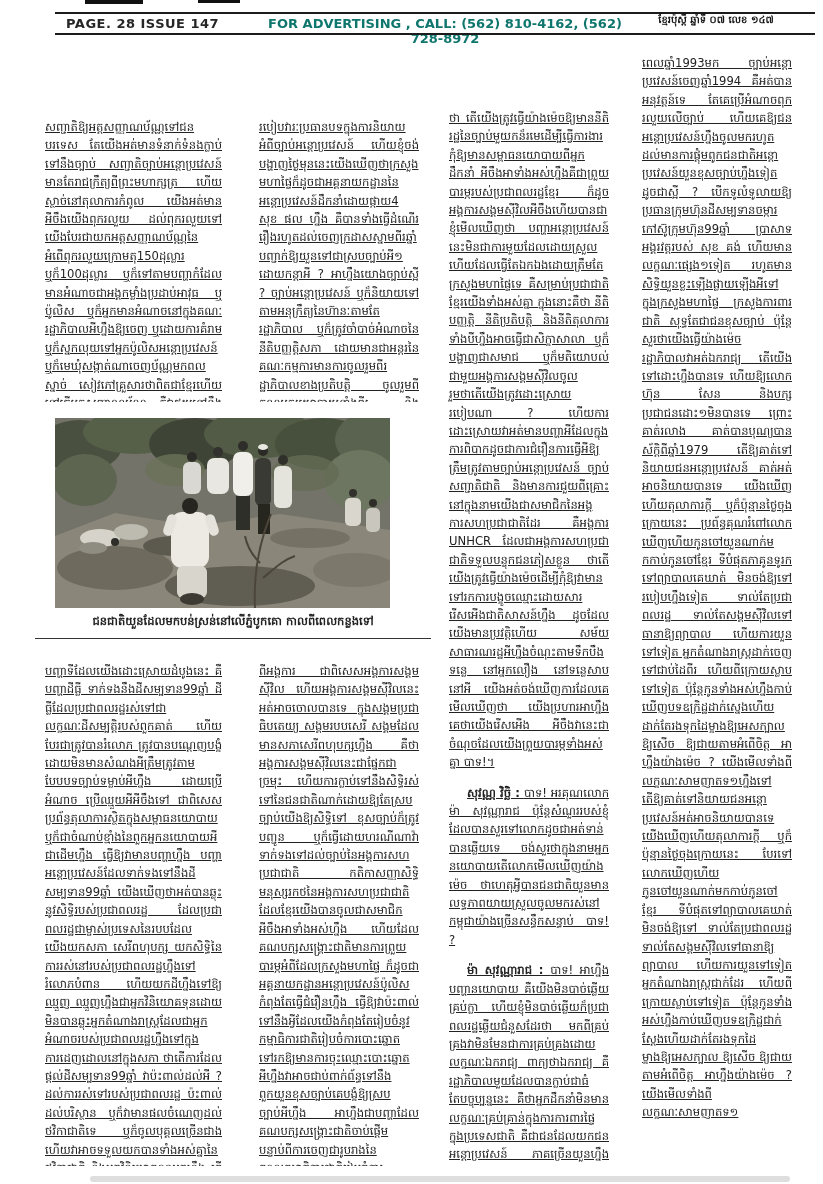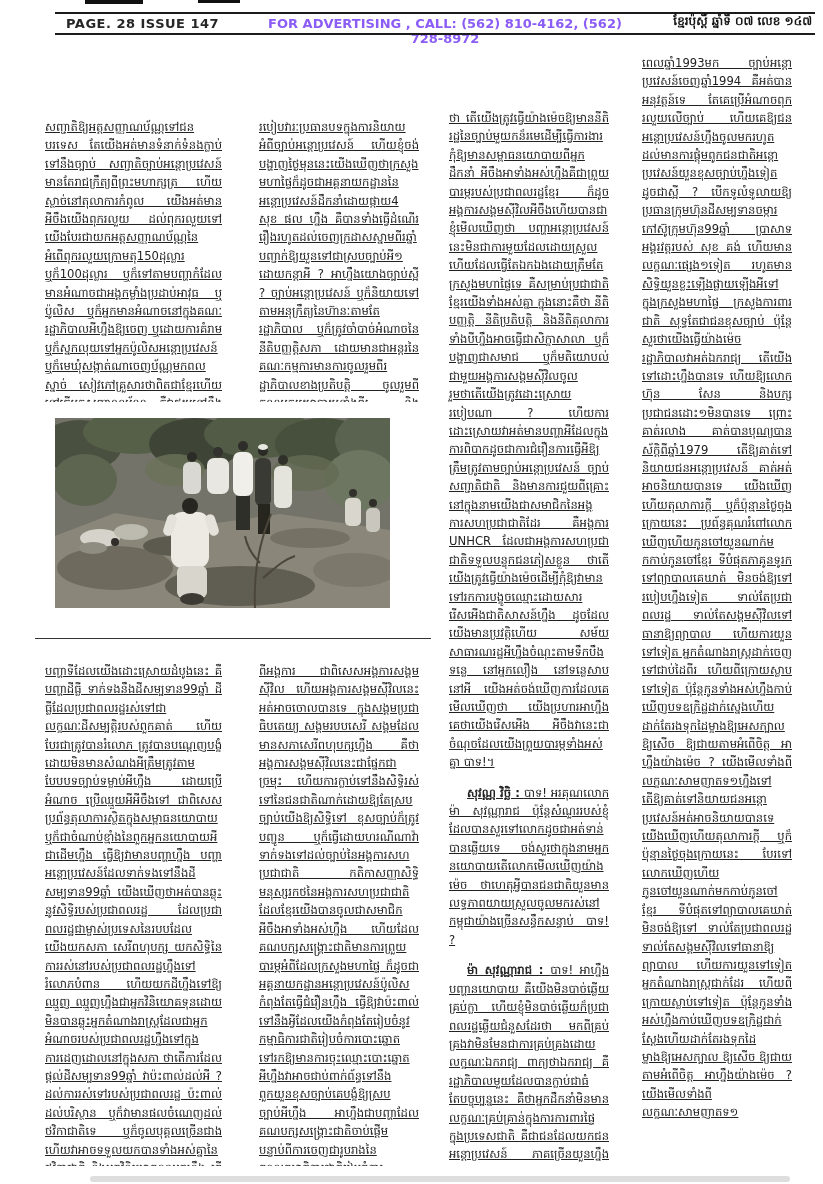--- a/index.html
+++ b/index.html
@@ -5,22 +5,22 @@
   * { margin:0; padding:0; box-sizing:border-box; }
   html,body { background:#e9e9e9; }
   .page {
     position:relative; width:823px; height:1184px; margin:0 auto;
     background:#ffffff; overflow:hidden; color:#1c1c1c;
     font-family:"DejaVu Sans", sans-serif;
   }
   .abs { position:absolute; }
   .rule { background:#1c1c1c; height:2px; }
   .hdr-left   { font-size:13px; font-weight:bold; letter-spacing:.5px; color:#262626; }
-  .hdr-center { font-size:13px; font-weight:bold; color:#8b5cf6; }
-  .hdr-right  { font-size:12px; font-weight:bold; text-align:right; color:#161616; }
+  .hdr-center { font-size:13px; font-weight:bold; color:#0f766e; }
+  .hdr-right  { font-size:10px; font-weight:bold; text-align:center; color:#161616; }
   .headline {
     font-size:33px; font-weight:bold; text-align:center; color:#111;
     line-height:1.25; letter-spacing:0;
   }
   .col { overflow:hidden; font-size:11.6px; line-height:18.4px; color:#222; }
   .para { margin:12px; text-align:justify;text-decoration:underline; }
   .para.indent { text-indent:18px; }
   .bold { font-weight:bold; }
   .caption { font-size:11.5px; font-weight:600; text-align:center; color:#222; }
   .cap-rule { background:#333; height:1px; }
@@ -125,17 +125,18 @@
         <rect x="110" y="96" width="10" height="22" rx="5" fill="#e4e2da" transform="rotate(18 115 107)"></rect>
         <rect x="152" y="96" width="10" height="22" rx="5" fill="#e4e2da" transform="rotate(-18 157 107)"></rect>
         <rect x="122" y="148" width="30" height="32" rx="6" fill="#d8d6cc"></rect>
         <ellipse cx="137" cy="181" rx="12" ry="6" fill="#3c3a33"></ellipse>
       </g>
 
       <path d="M200 190 C198 150 206 120 216 96 M208 160 C220 150 228 142 240 138 M205 145 C196 136 192 128 190 118" stroke="#4c463a" stroke-width="2" fill="none"></path>
     </svg>
   </div>
 
+  <div class="abs caption" style="left:35px; top:614px; width:396px;">ជនជាតិយួនដែលមកបន់ស្រន់នៅលើភ្នំបូកគោ កាលពីពេលកន្លងទៅ</div>
   <div class="abs cap-rule" style="left:35px; top:638px; width:396px;"></div>
 
   <div class="abs bottom-smudge" style="left:90px; top:1176px; width:700px; height:6px;"></div>
 
 </div>
 
 </body></html>

